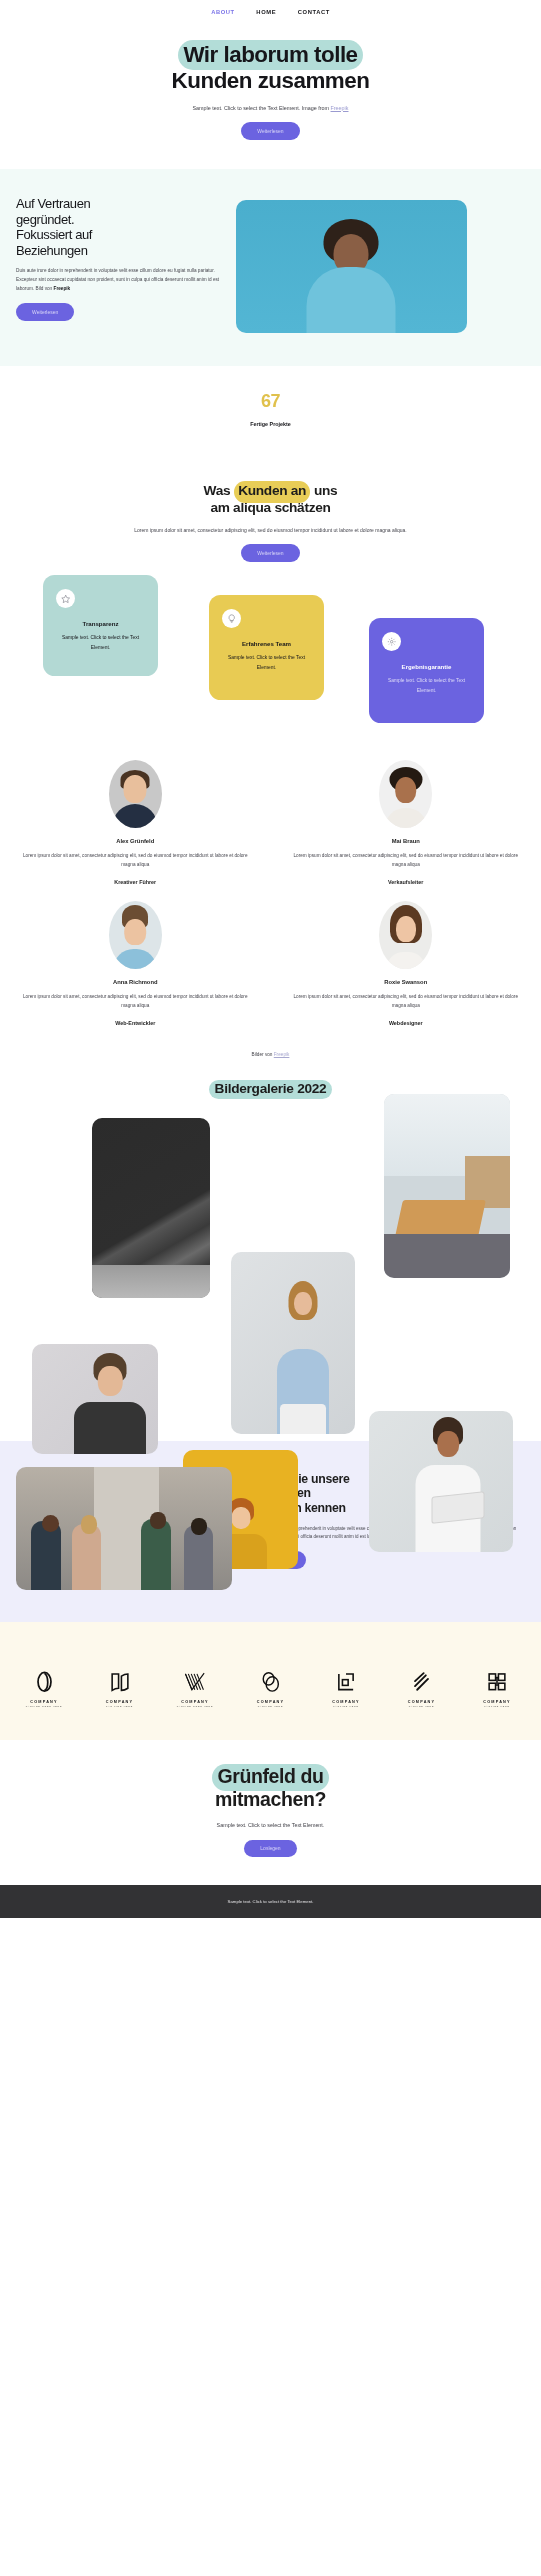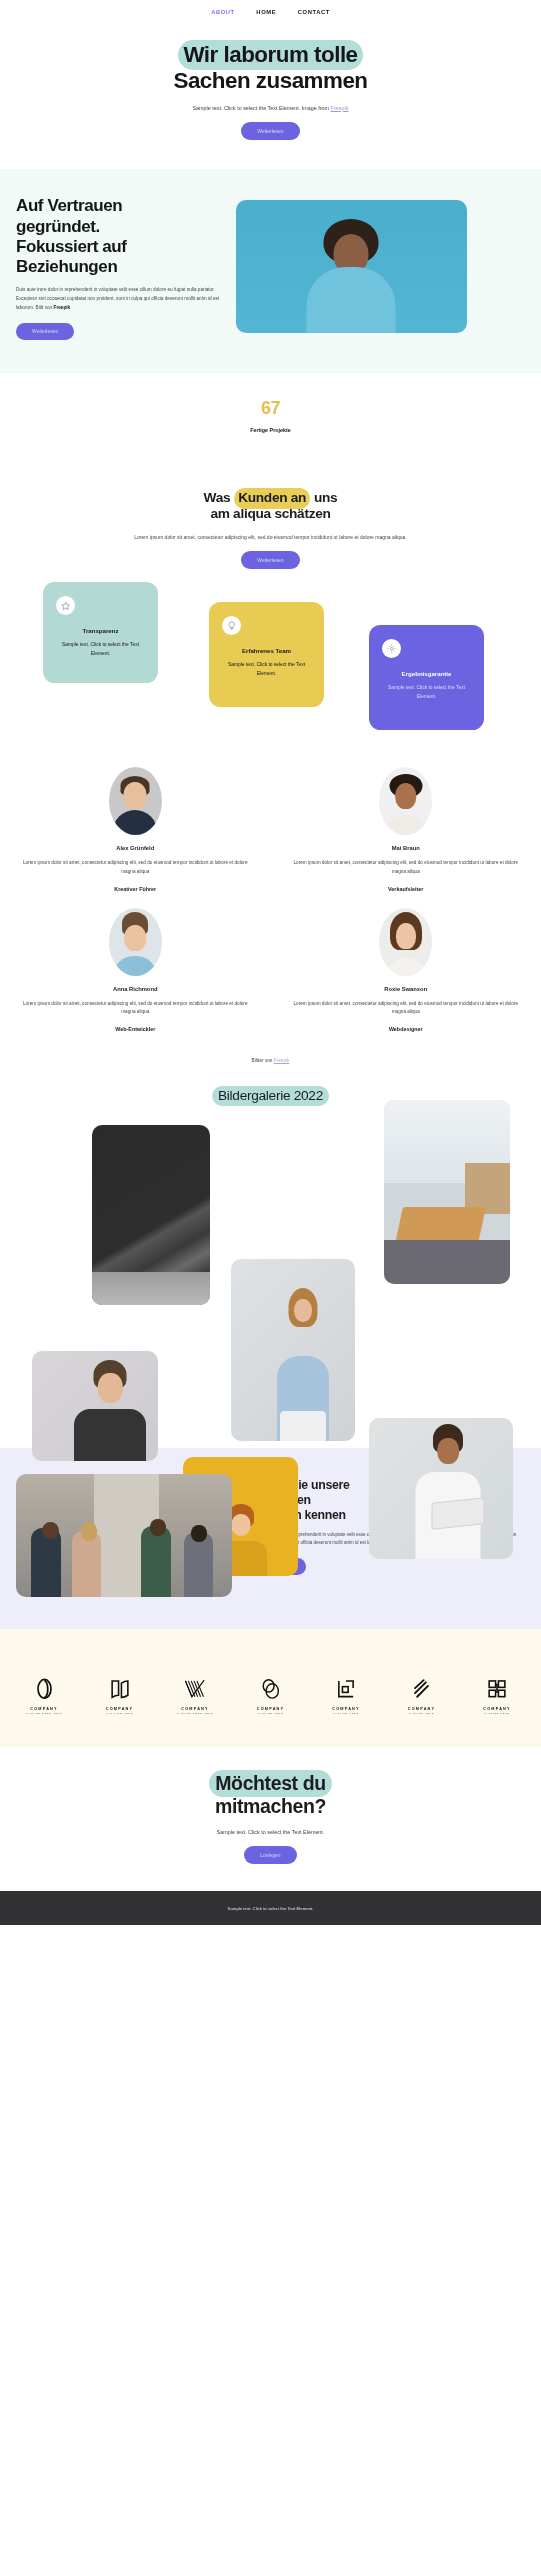--- a/index.html
+++ b/index.html
@@ -95,23 +95,23 @@
   
   .trust {
     background: #f2faf8;
     padding: 27.4px 0 33px;
     display: flex;
     gap: 11.5px;
     align-items: flex-start;
   }
   .trust-left { width: 224px; padding-left: 16px; }
   .trust-left h2 {
-    font-size: 17px;
+    font-size: 13px;
     line-height: 1.2;
-    font-weight: 700;
+    font-weight: 400;
     letter-spacing: -0.4px;
     color: #16161a;
   }
   .trust-left p {
     font-size: 4.7px;
     line-height: 1.85;
     color: #46464e;
     margin-top: 8.7px;
   }
   .trust-left p b { color: #16161a; }
@@ -222,21 +222,21 @@
   .member .bio { font-size: 4.7px; line-height: 1.85; color: #46464e; margin-top: 8px; }
   .member .role { font-size: 5.4px; font-weight: 800; margin-top: 9.4px; }
   .credit { text-align: center; font-size: 4.7px; color: #3f3f46; padding: 10px 0 0; }
   .credit .lnk { color: #a8a8cf; }
 
   
   .gallery-sec { background:#ffffff; padding: 21.6px 0 16px; }
   .gallery-sec h2 {
     text-align: center;
     font-size: 13.7px;
-    font-weight: 400;
+    font-weight: 700;
     letter-spacing: -0.3px;
   }
   .gal { position: relative; height: 310px; margin-top: 19px; }
   .gal-item { position: absolute; border-radius: 10px; overflow: hidden; }
 
   .g1 { left: 92px; top: 2.9px;   width: 118px; height: 180px; background: linear-gradient(150deg,#2b2b2b 0%,#2e2e2e 56%,#555 60%,#3a3a3a 70%,#6a6a6a 78%,#3b3b3b 86%, #8b8b8b 100%); }
   .g1::after { content:""; position:absolute; left:0; right:0; bottom:0; height:33px; background: linear-gradient(180deg,#9b9b9b,#b9b9b9); }
   .g2 { left: 384px; top: -21.6px;  width: 126px; height: 184px; background: #cfd7db; }
   .g2 .room-ceiling { position:absolute; left:0; right:0; top:0; height: 45%; background: linear-gradient(180deg,#eef2f4,#dde5e9); }
   .g2 .room-table { position:absolute; left: 12%; top: 58%; width: 66%; height: 20%; background: #d09a56; border-radius: 2.9px; transform: skewX(-12deg); }
@@ -333,21 +333,21 @@
 
 <nav class="nav">
   <a href="#" class="active">ABOUT</a>
   <a href="#">HOME</a>
   <a href="#">CONTACT</a>
 </nav>
 
 <section class="hero">
   <h1>
     <span class="hl-teal">Wir laborum tolle</span><br>
-    <span>Sachen zusammen</span>
+    <span>Kunden zusammen</span>
   </h1>
   <p class="sub">
     <span>Sample text. Click to select the Text Element. Image from </span><a href="#" class="lnk">Freepik</a>
   </p>
   <button class="btn">Weiterlesen</button>
 </section>
 
 <section class="trust">
   <div class="trust-left">
     <h2>
@@ -614,21 +614,21 @@
       </div>
       <div class="cname">COMPANY</div>
       <div class="ctag">TAGLINE HERE</div>
     </div>
 
   </div>
 </section>
 
 <section class="cta">
   <h2>
-    <span class="hl-teal">Möchtest du</span><br>
+    <span class="hl-teal">Grünfeld du</span><br>
     <span>mitmachen?</span>
   </h2>
   <p class="sub">Sample text. Click to select the Text Element.</p>
   <button class="btn">Loslegen</button>
 </section>
 
 <footer class="footer">
   <p>Sample text. Click to select the Text Element.</p>
 </footer>
 

